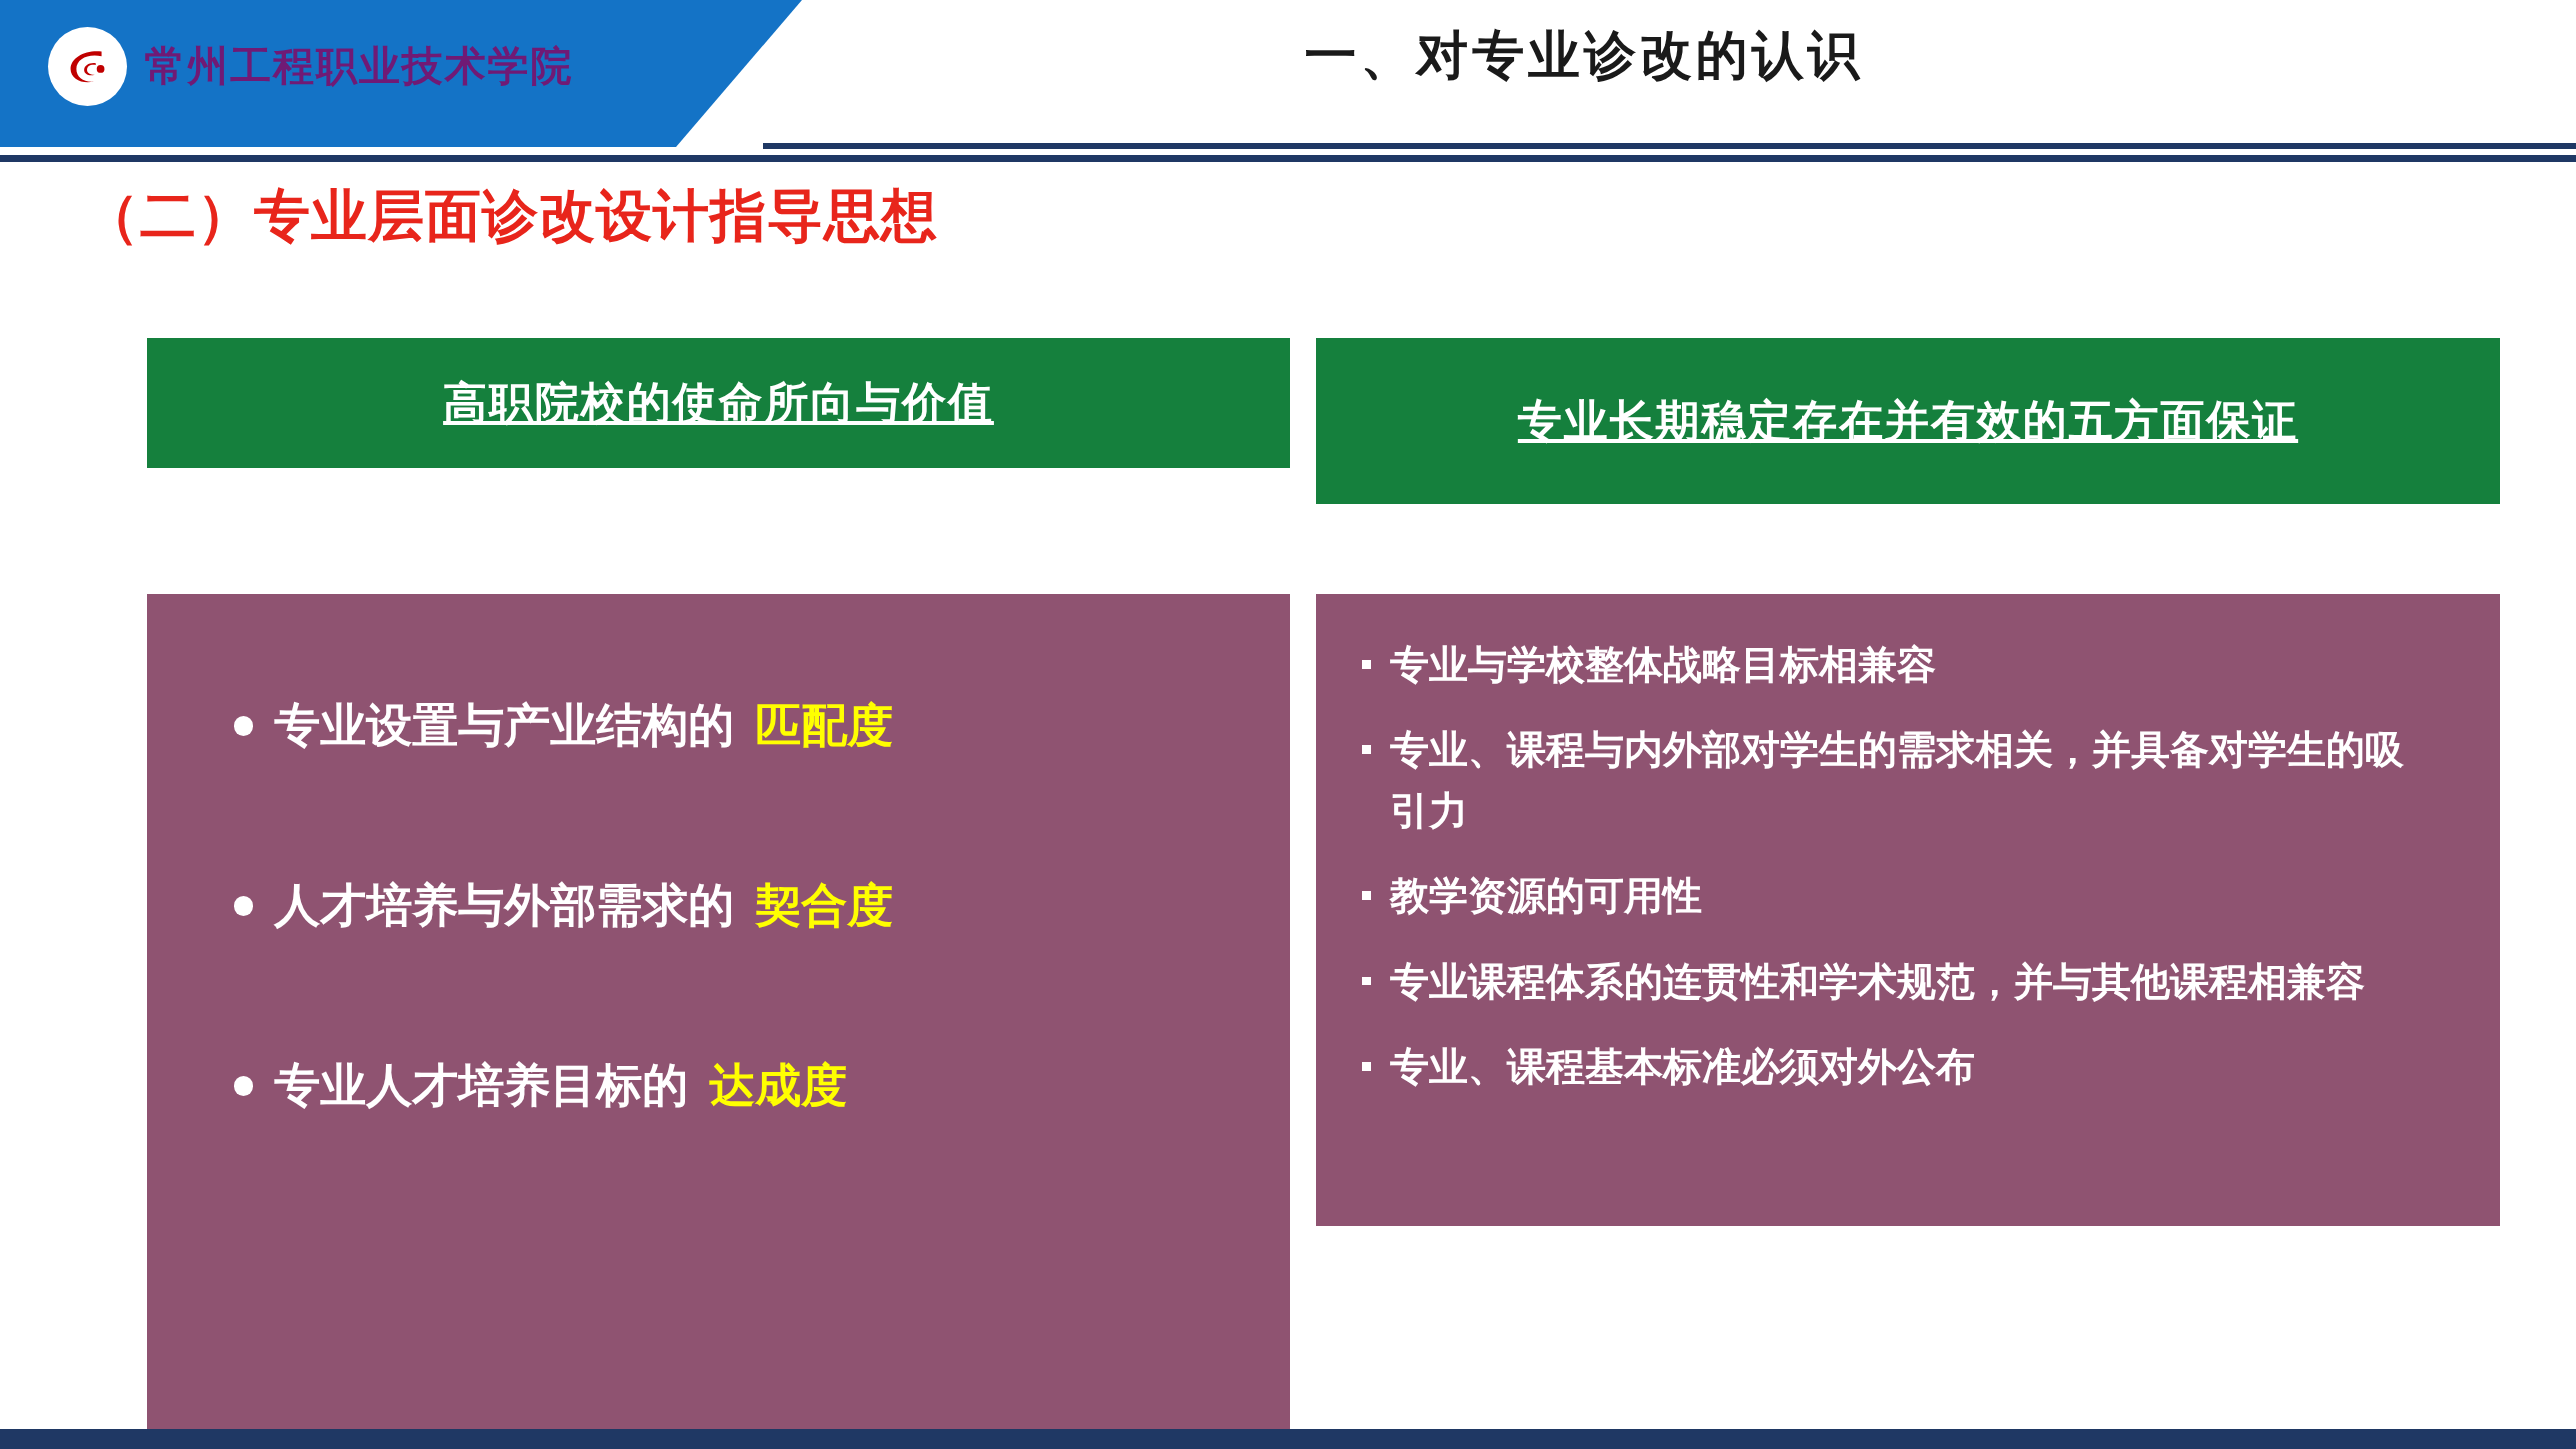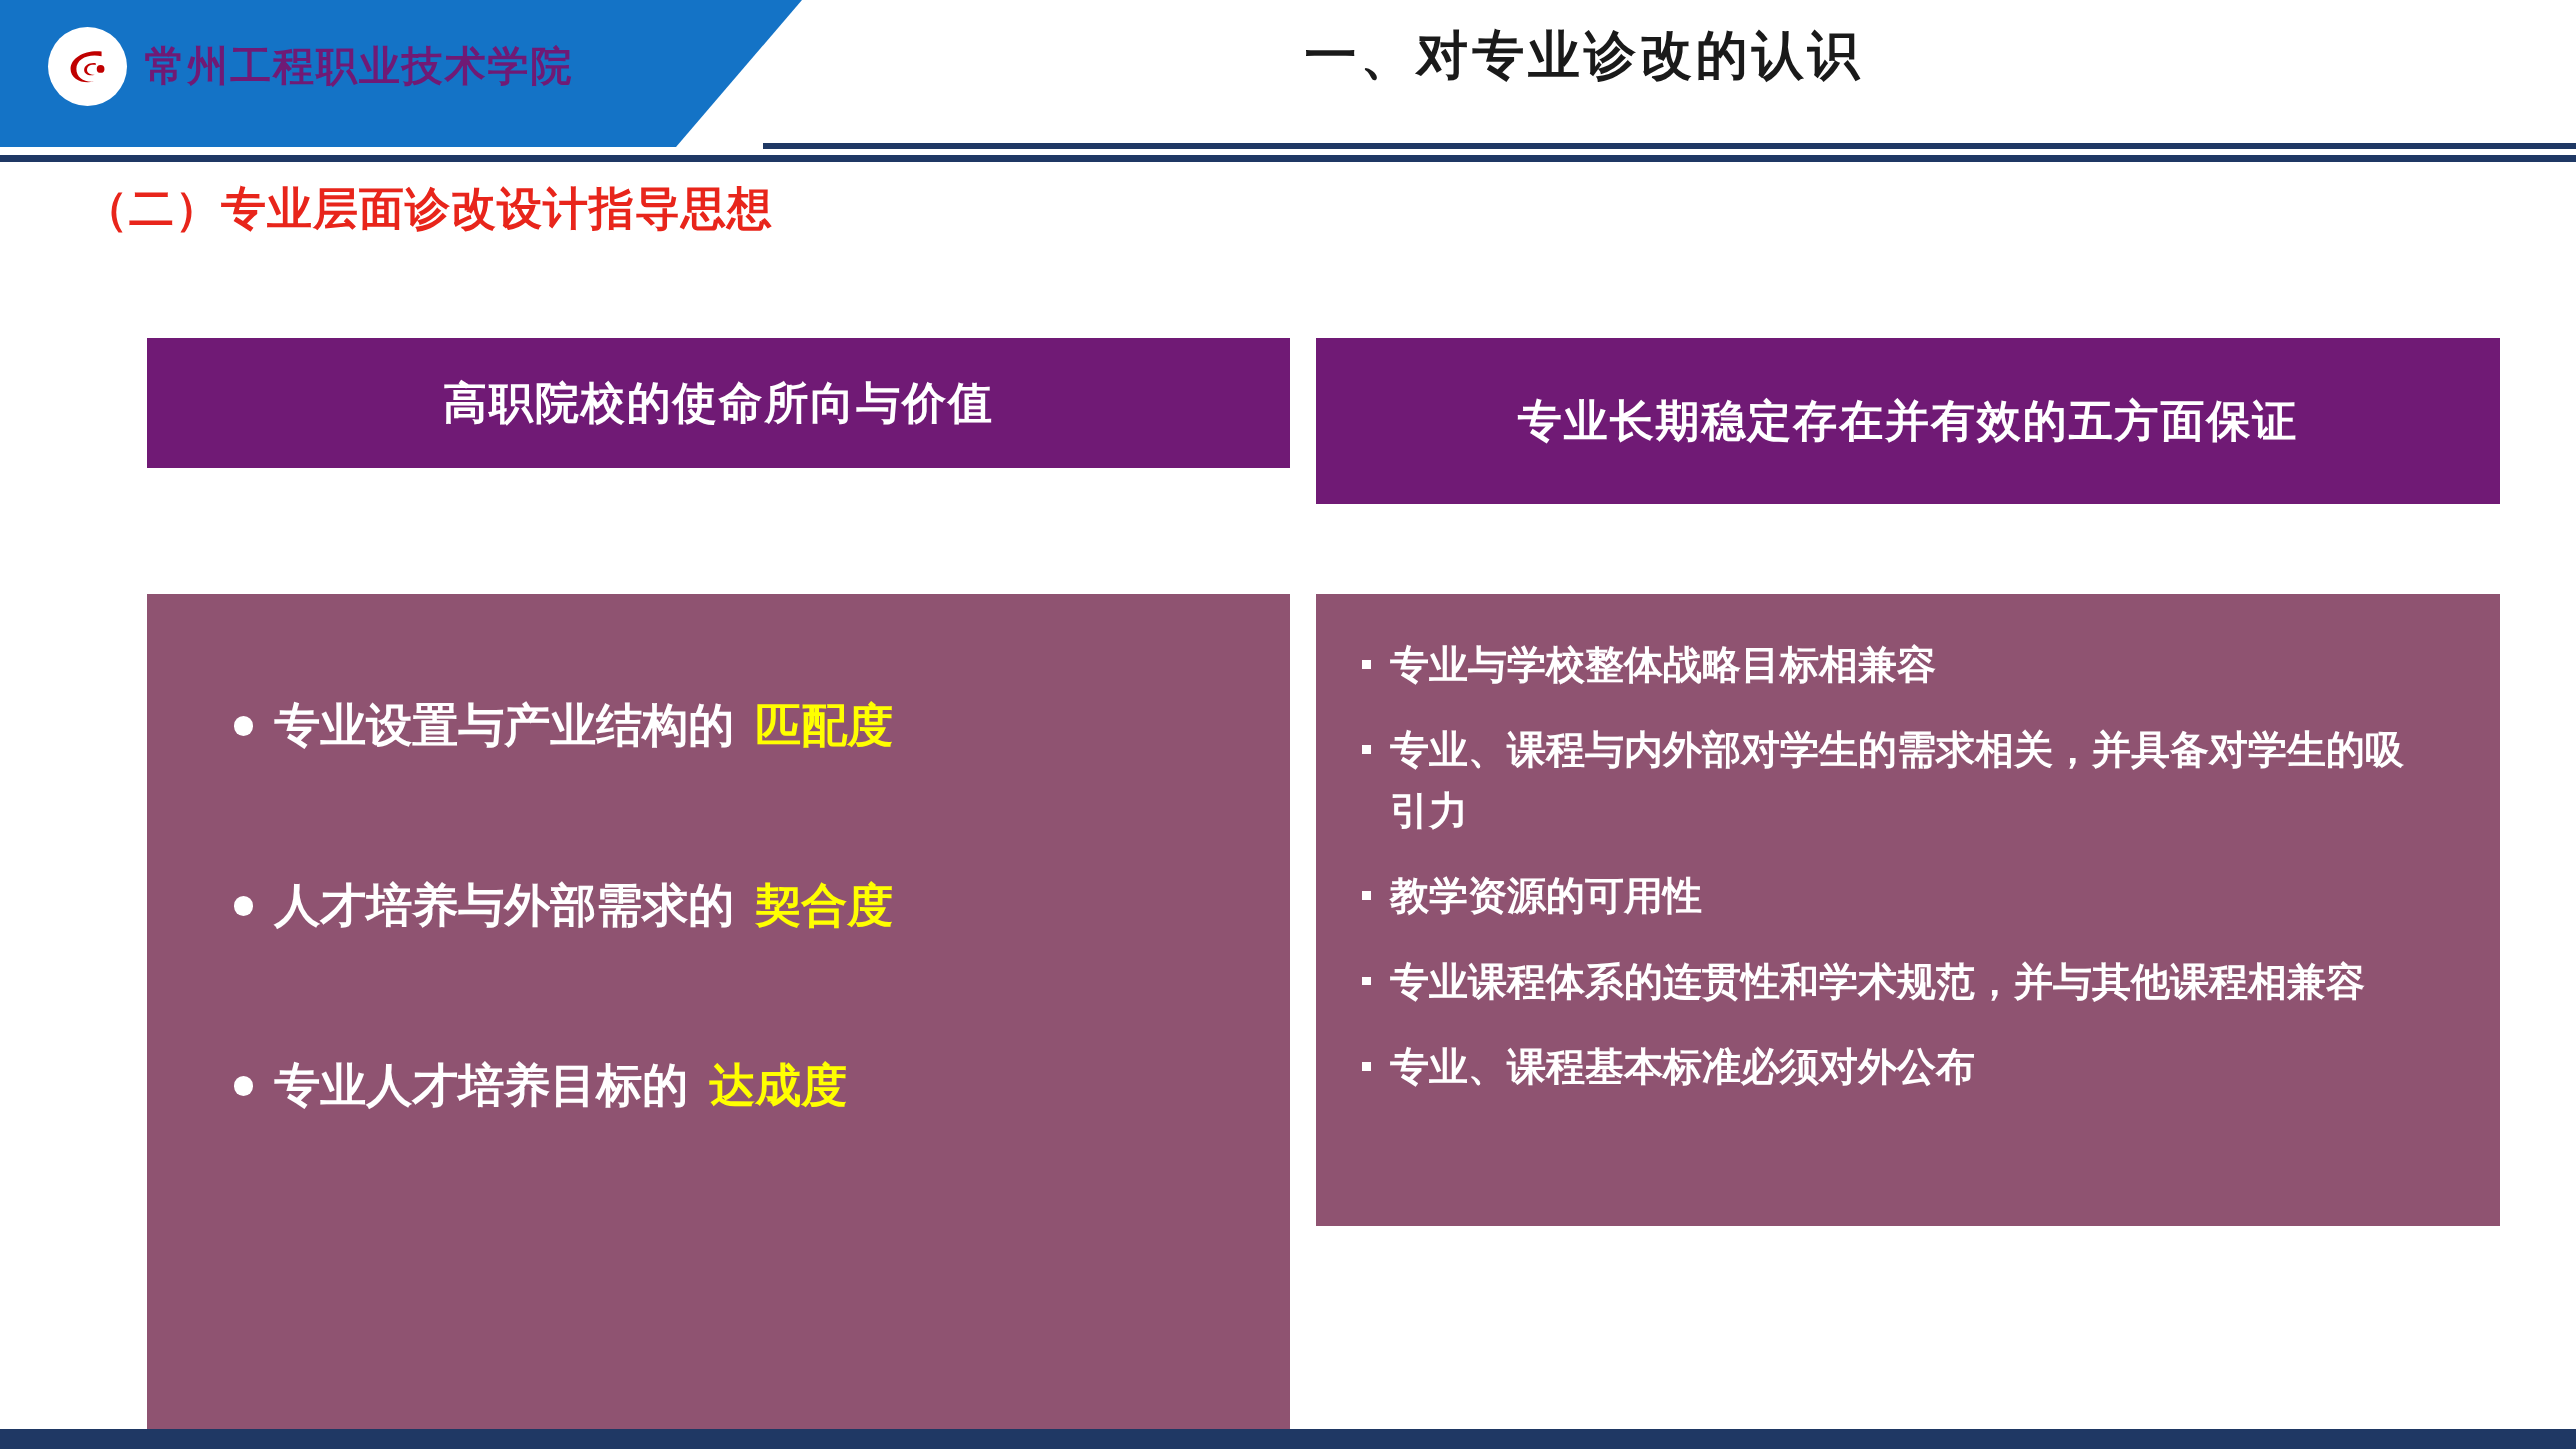--- a/index.html
+++ b/index.html
@@ -86,40 +86,41 @@
     width: 2576px;
     height: 6.8px;
     background: #1F3864;
   }
 
   
   .subtitle {
     position: absolute;
     left: 83px;
     top: 179px;
-    font-size: 45px;
+    font-size: 56px;
     font-weight: bold;
     color: #E8251B;
     letter-spacing: 1px;
     font-family: "DejaVu Sans", "Liberation Sans", sans-serif;
     white-space: nowrap;
   }
 
   
   .col-head {
     position: absolute;
-    background: #701a75;
+    background: #15803d;
     display: flex;
     align-items: center;
     justify-content: center;
     color: #ffffff;
     font-weight: bold;
     font-size: 44px;
     letter-spacing: 1.9px;
     font-family: "DejaVu Sans", "Liberation Sans", sans-serif;
+    text-decoration: underline;
   }
   .col-head.left  { left: 147px;  top: 338px; width: 1143px; height: 130px; }
   .col-head.right { left: 1316px; top: 338px; width: 1184px; height: 166px; }
 
   
   .panel {
     position: absolute;
     background: #8F5371;
   }
   .panel.left  { left: 147px;  top: 594px; width: 1143px; height: 1010px; }

